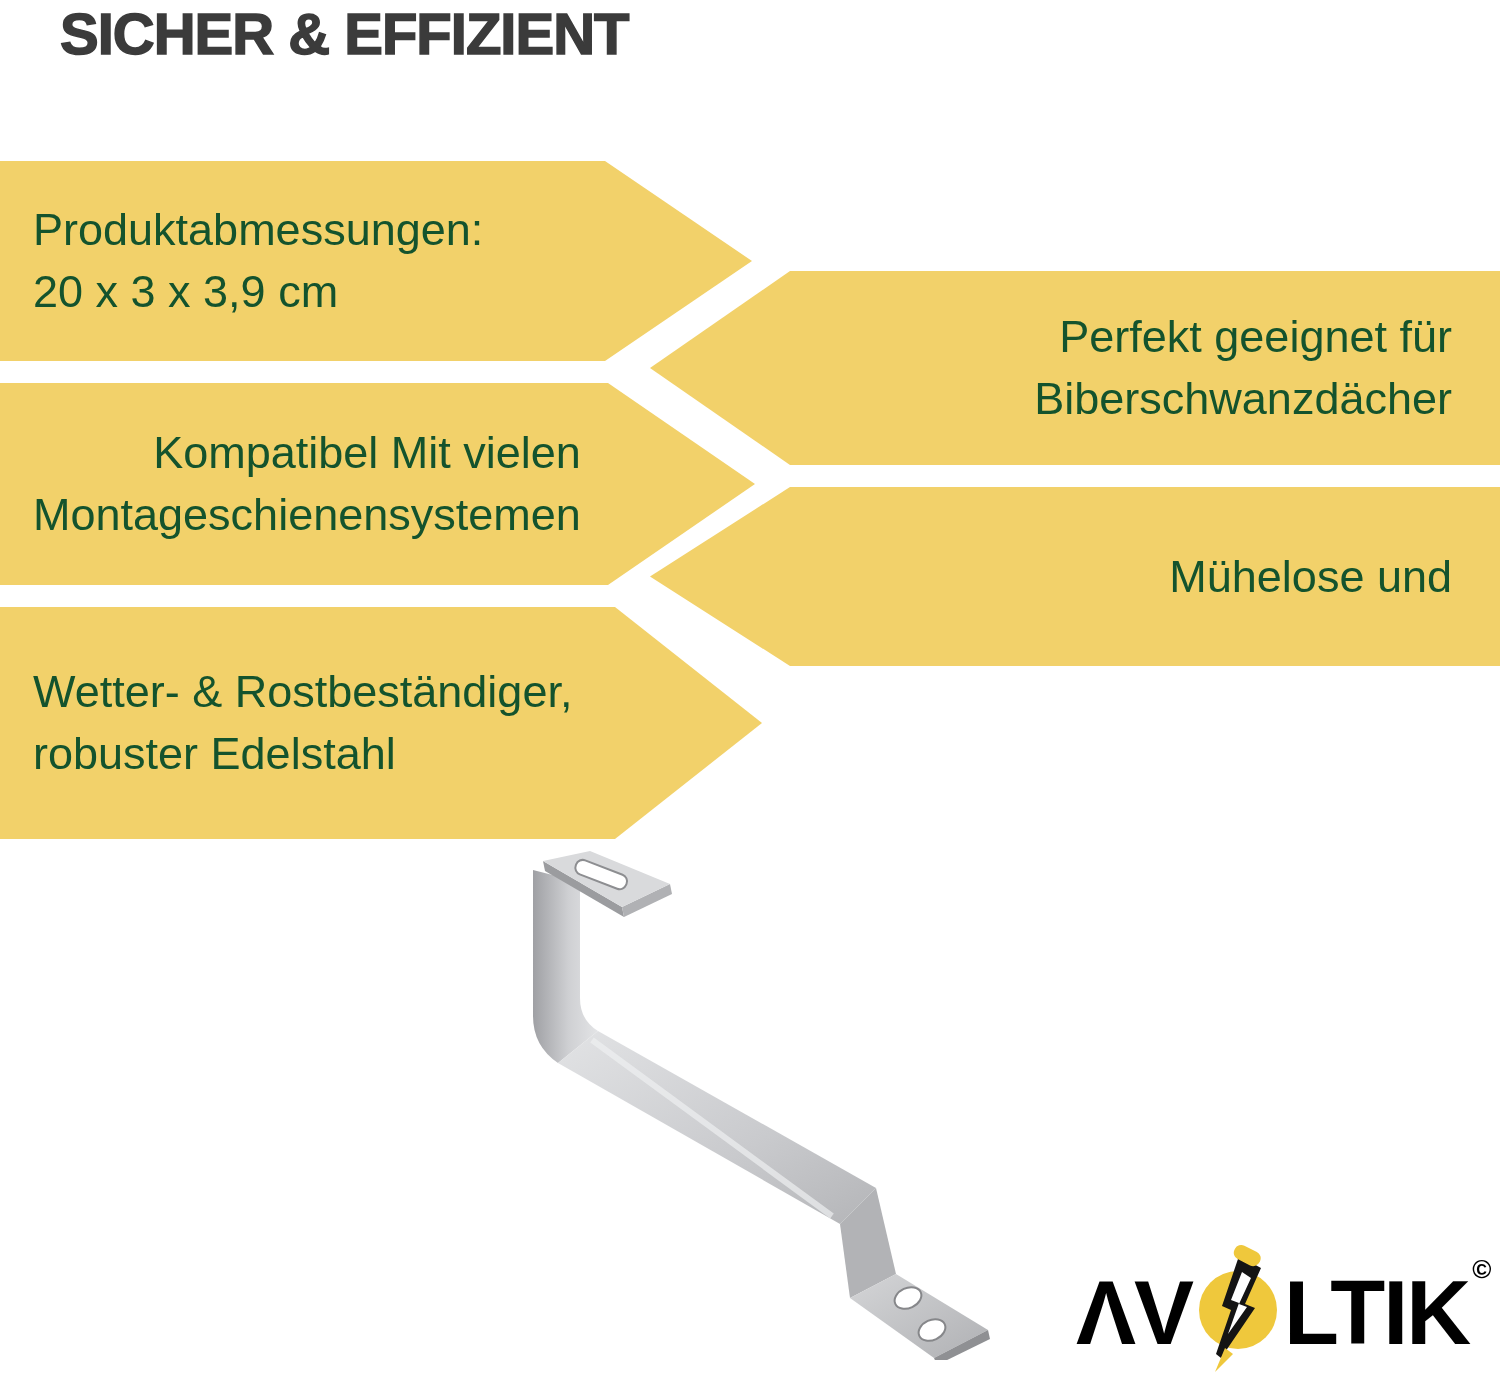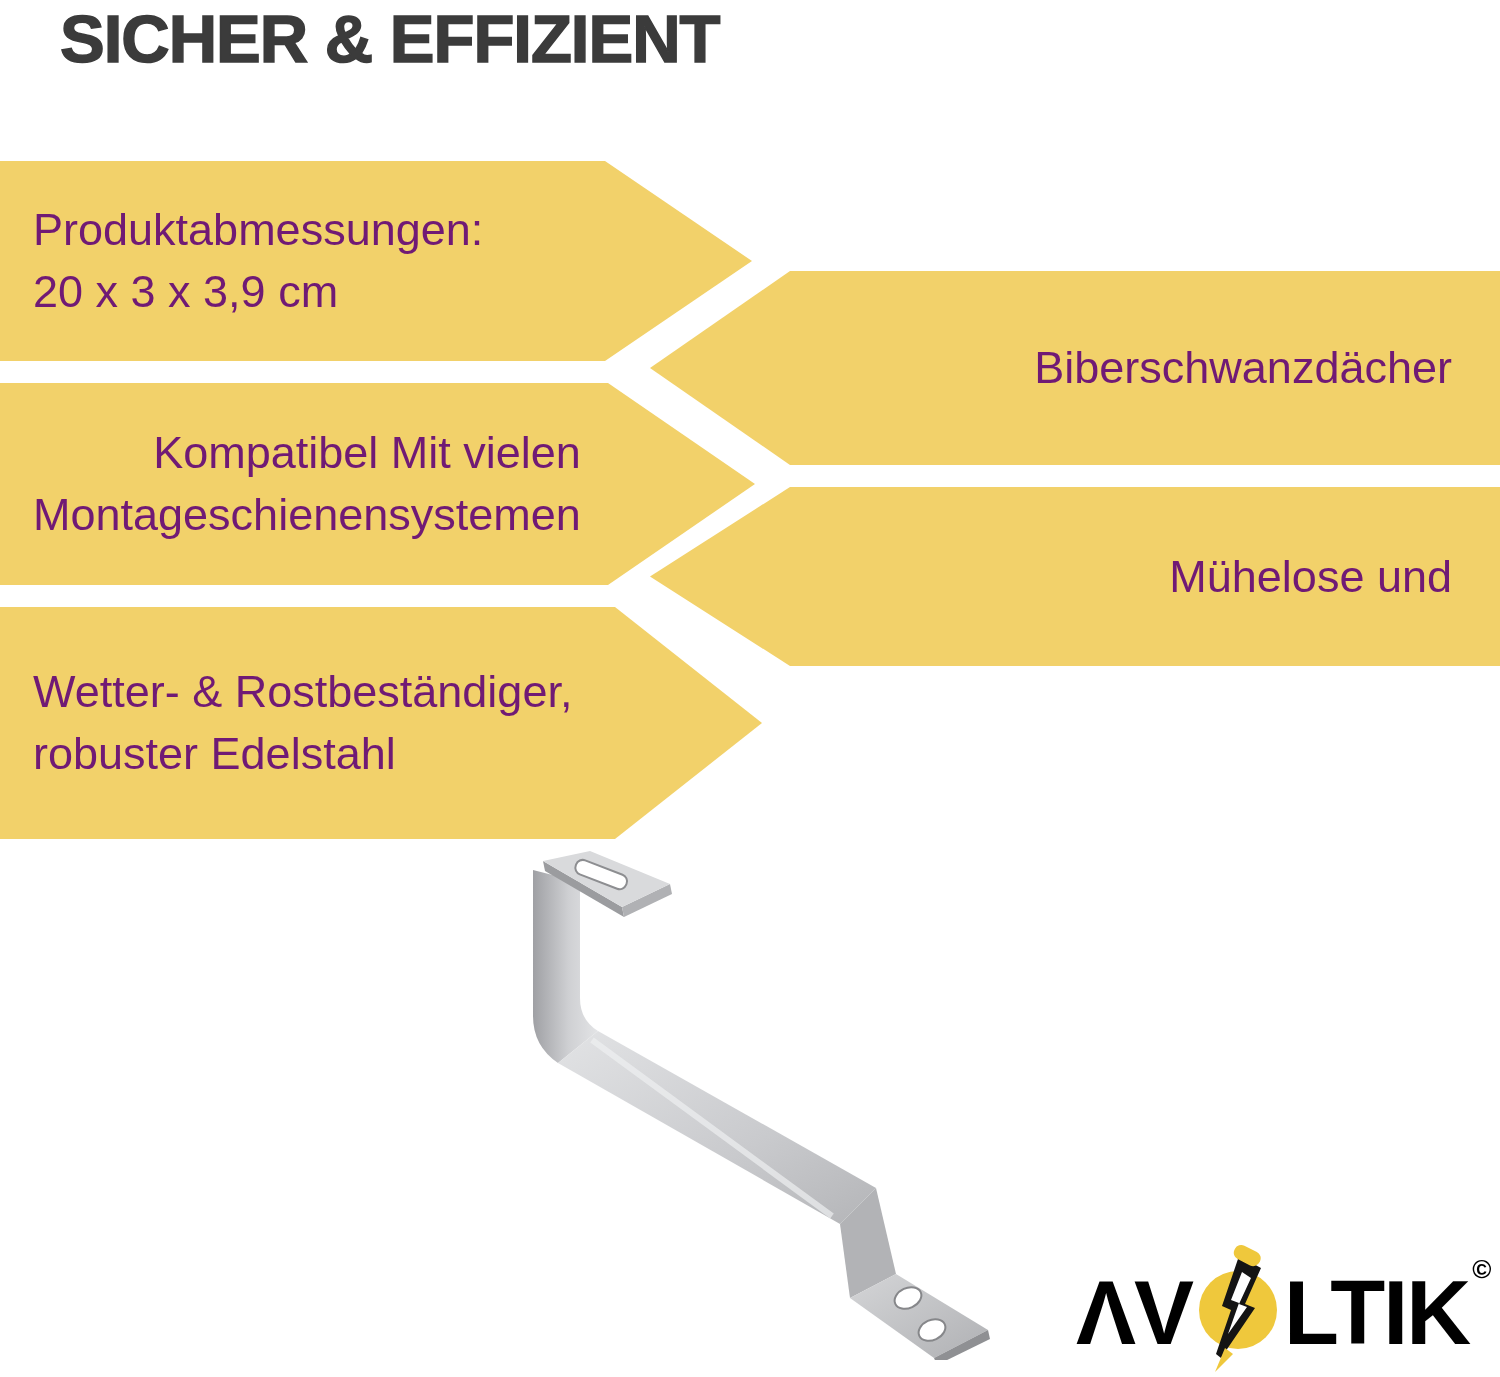--- a/index.html
+++ b/index.html
@@ -7,37 +7,37 @@
   .page {
     position:relative;
     width:1500px; height:1377px;
     background:#ffffff;
     overflow:hidden;
     font-family:"Liberation Sans", sans-serif;
   }
   .title {
     position:absolute;
     left:60px; top:0px;
-    font-size:67px;
+    font-size:58px;
     font-weight:bold;
     letter-spacing:-1px;
     color:#3b3b3b;
     -webkit-text-stroke:1.5px #3b3b3b;
     white-space:nowrap;
   }
   .banner {
     position:absolute;
     background:#F2D16A;
     display:flex;
     align-items:center;
   }
   .btxt {
     font-size:45px;
     line-height:62px;
-    color:#701a75;
+    color:#14532d;
   }
   .bleft { left:0; padding-left:33px; }
   .bright {
     left:650px; width:850px;
     justify-content:flex-end;
     padding-right:48px;
     text-align:right;
     clip-path:polygon(140px 0, 100% 0, 100% 100%, 140px 100%, 0 50%);
   }
   .b-l1 { top:161px; width:752px; height:200px;
@@ -101,20 +101,21 @@
   </div>
   <div class="banner bleft b-l3">
     <div class="btxt">
       <div>Wetter- &amp; Rostbeständiger,</div>
       <div>robuster Edelstahl</div>
     </div>
   </div>
 
   <div class="banner bright b-r1">
     <div class="btxt">
+      <div>Perfekt geeignet für</div>
       <div>Biberschwanzdächer</div>
     </div>
   </div>
   <div class="banner bright b-r2">
     <div class="btxt">
       <div>Mühelose und</div>
     </div>
   </div>
 
   <div class="product">

